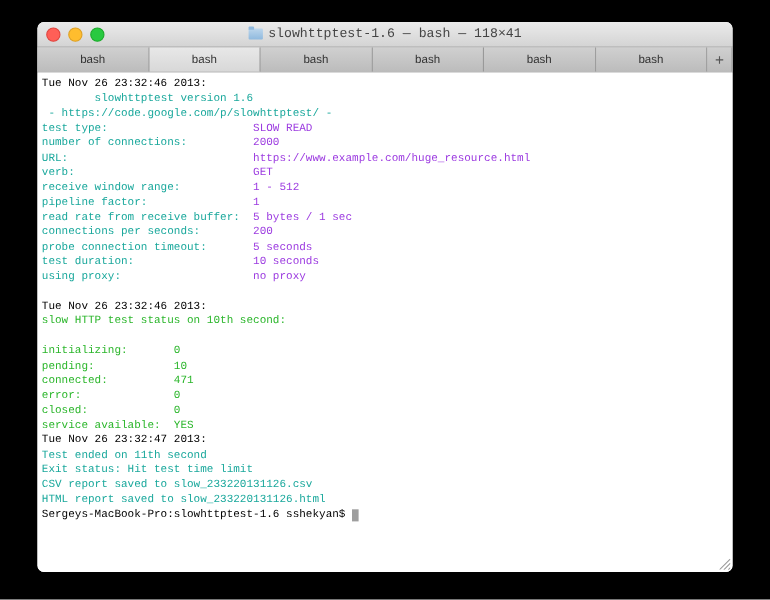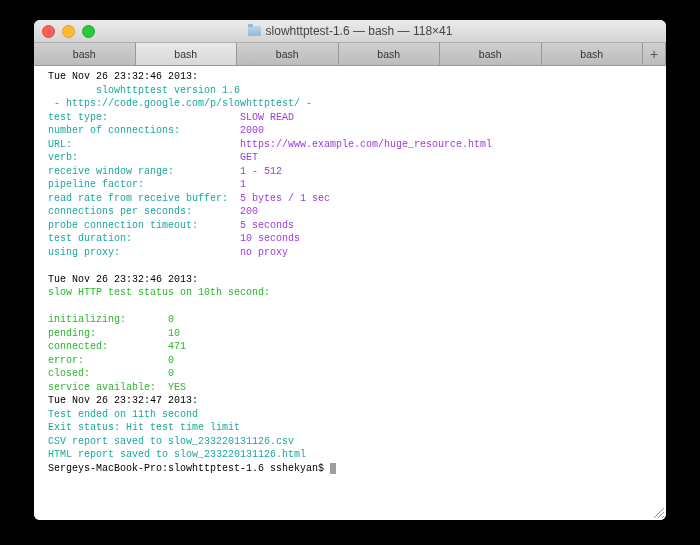--- a/index.html
+++ b/index.html
@@ -43,21 +43,21 @@
     height: 11px;
     border-radius: 50%;
   }
   .dot.red { background: #ff5f57; border: 0.5px solid #e0443e; }
   .dot.yellow { background: #ffbd2e; border: 0.5px solid #dea123; }
   .dot.green { background: #28c940; border: 0.5px solid #1aab29; }
   .title {
     position: absolute;
     left: 0; right: 0;
     text-align: center;
-    font-family: Liberation Sans, sans-serif;
+    font-family: Liberation Mono, monospace;
     font-size: 12px;
     color: #444;
     pointer-events: none;
     display: flex;
     align-items: center;
     justify-content: center;
     gap: 5px;
   }
   .folder-icon {
     width: 13px;
@@ -100,21 +100,21 @@
     font-weight: 500;
   }
   .tab.add {
     flex: 0 0 22px;
     color: #555;
     font-size: 14px;
   }
   .terminal {
     flex: 1;
     background: #fff;
-    padding: 4px 14px;
+    padding: 4px 4px;
     font-size: 10px;
     line-height: 1.35;
     white-space: pre;
     color: #000;
     overflow: hidden;
   }
   .teal { color: #1aa89c; }
   .purple { color: #9c3be0; }
   .green { color: #2bb62b; }
   .black { color: #000; }

